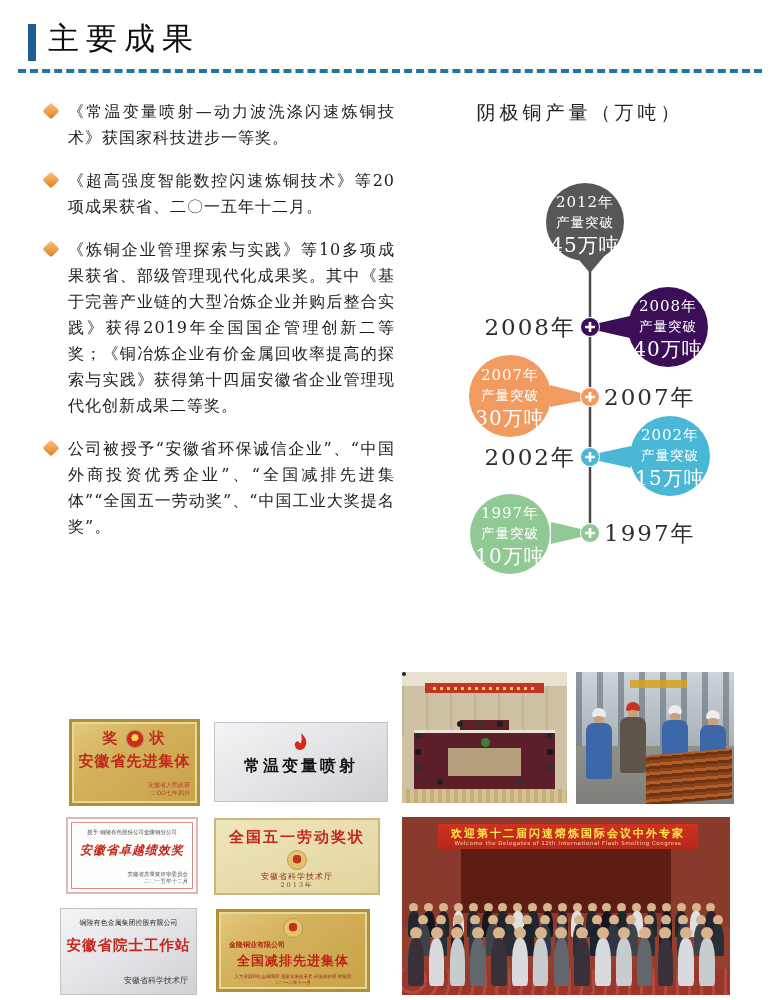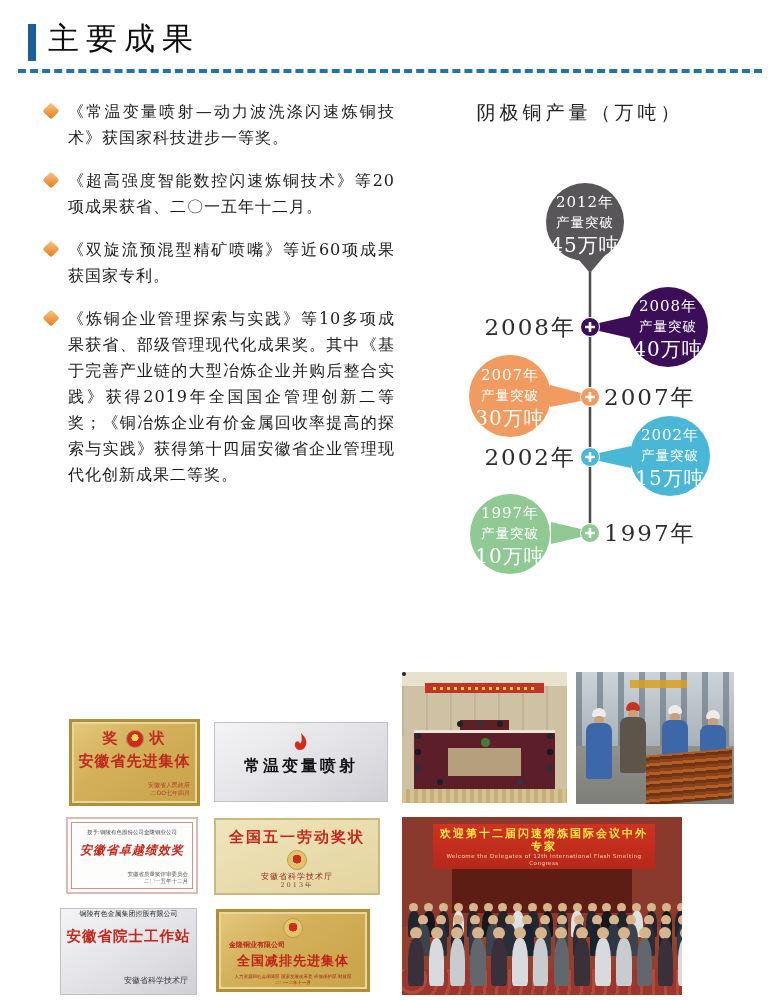--- a/index.html
+++ b/index.html
@@ -66,21 +66,21 @@
   .cert4{left:214px;top:818px;width:166px;height:77px;text-align:center;}
   .cert4 .main{color:#c4281d;font-size:15px;letter-spacing:2px;margin-top:8px;}
   .gold-emblem{width:18px;height:18px;border-radius:50%;margin:3px auto 2px;
                background:radial-gradient(circle at 50% 45%,#c53122 0 32%,#e4c36a 34% 100%);
                border:1px solid #b99b4e;}
   .cert4 .c-footer{color:#8d1f16;font-size:8px;letter-spacing:1px;line-height:9px;
                    font-family:"DejaVu Serif","Liberation Serif",serif;}
   .cert4 .c-footer .yr{font-size:6.5px;letter-spacing:2px;color:#6e4a28;}
 
   .cert5{left:60px;top:908px;width:137px;height:87px;text-align:center;}
-  .cert5 .c-top{font-size:7px;color:#2b2b2b;}
+  .cert5 .c-top{margin-top:9px;font-size:7px;color:#2b2b2b;}
   .cert5 .main{color:#c4281d;font-size:14.5px;letter-spacing:1px;margin-top:8px;}
   .cert5 .c-footer{position:absolute;right:8px;bottom:8px;font-size:8px;color:#333;}
 
   .cert6{left:216px;top:909px;width:154px;height:83px;text-align:center;}
   .cert6 .c-top{font-size:7px;color:#b5271a;font-weight:bold;text-align:left;margin:2px 0 0 10px;}
   .cert6 .main{color:#c02417;font-size:13px;letter-spacing:1px;margin-top:2px;}
   .cert6 .c-footer{margin-top:4px;color:#9d2418;font-size:4.5px;line-height:6px;padding:0 6px;}
   .cert6 .gold-emblem{margin-top:6px;}
 
   
@@ -115,21 +115,21 @@
   .pw-sign{position:absolute;left:34%;top:8px;width:36%;height:8px;background:#d8a11e;opacity:.85;}
   .worker{position:absolute;width:34px;display:flex;flex-direction:column;align-items:center;}
   .w-helmet{width:14px;height:9px;border-radius:7px 7px 2px 2px;background:#ececec;}
   .w-helmet.red{background:#c8331f;}
   .w-face{width:10px;height:8px;border-radius:45%;background:#caa07a;margin-top:-1px;}
   .w-body{width:26px;height:56px;border-radius:8px 8px 3px 3px;background:#3c67a9;margin-top:-1px;}
   .w-body.coat{background:#5d544a;}
   .pw-copper{position:absolute;right:2px;bottom:2px;width:86px;height:50px;transform:skewY(-5deg);
              background:repeating-linear-gradient(0deg,#6e3414 0 3px,#b25d28 3px 6px,#8a4318 6px 9px);}
   
-  .photo-group{left:402px;top:817px;width:280px;height:178px;
+  .photo-group{left:402px;top:817px;width:328px;height:178px;
                background:linear-gradient(#8a3a2c 0 62%,#93402f 62% 100%);}
   .pg-panel{position:absolute;left:18%;top:26px;width:64%;height:70px;background:#5d1d14;}
   .pg-banner{position:absolute;left:11%;top:7px;width:78%;padding:3px 2px 2px;background:linear-gradient(#d03220,#b5281a);
              text-align:center;z-index:2;}
   .pg-banner-cn{color:#ffe84a;font-size:11px;font-weight:bold;letter-spacing:2px;line-height:13px;}
   .pg-banner-en{color:#ffd9ae;font-size:5.5px;letter-spacing:.5px;line-height:7px;}
   .pg-carpet{position:absolute;left:0;right:0;bottom:0;height:26px;
              background:repeating-radial-gradient(circle at 10px 10px,#b04a3a 0 3px,#9c352c 3px 12px);}
   .pg-crowd{position:absolute;left:0;top:0;width:100%;height:100%;z-index:1;}
   .person{position:absolute;display:flex;flex-direction:column;align-items:center;}
@@ -149,25 +149,25 @@
     <li>
         <span class="diamond"></span>
         <p>《常温变量喷射—动力波洗涤闪速炼铜技术》获国家科技进步一等奖。</p>
       </li>
     <li>
         <span class="diamond"></span>
         <p>《超高强度智能数控闪速炼铜技术》等20项成果获省、二〇一五年十二月。</p>
       </li>
     <li>
         <span class="diamond"></span>
-        <p>《双旋流预混型精矿喷嘴》等近60项成果获国家专利。</p>
+        <p>《炼铜企业管理探索与实践》等10多项成果获省、部级管理现代化成果奖。其中《基于完善产业链的大型冶炼企业并购后整合实践》获得2019年全国国企管理创新二等奖；《铜冶炼企业有价金属回收率提高的探索与实践》获得第十四届安徽省企业管理现代化创新成果二等奖。</p>
       </li>
     <li>
         <span class="diamond"></span>
-        <p>《炼铜企业管理探索与实践》等10多项成果获省、部级管理现代化成果奖。其中《基于完善产业链的大型冶炼企业并购后整合实践》获得2019年全国国企管理创新二等奖；《铜冶炼企业有价金属回收率提高的探索与实践》获得第十四届安徽省企业管理现代化创新成果二等奖。</p>
+        <p>公司被授予“安徽省环保诚信企业”、“中国外商投资优秀企业”、“全国减排先进集体”“全国五一劳动奖”、“中国工业大奖提名奖”。</p>
       </li>
   </ul>
 
   <div class="chart-title">阴极铜产量（万吨）</div>
 
   <svg class="timeline" viewBox="0 0 360 450" xmlns="http://www.w3.org/2000/svg">
     <line x1="190" y1="100" x2="190" y2="378" stroke="#4c4a4d" stroke-width="2.5"></line>
 
     <g>
       <polygon points="168,92 212,92 190,118" fill="#59565a"></polygon>

